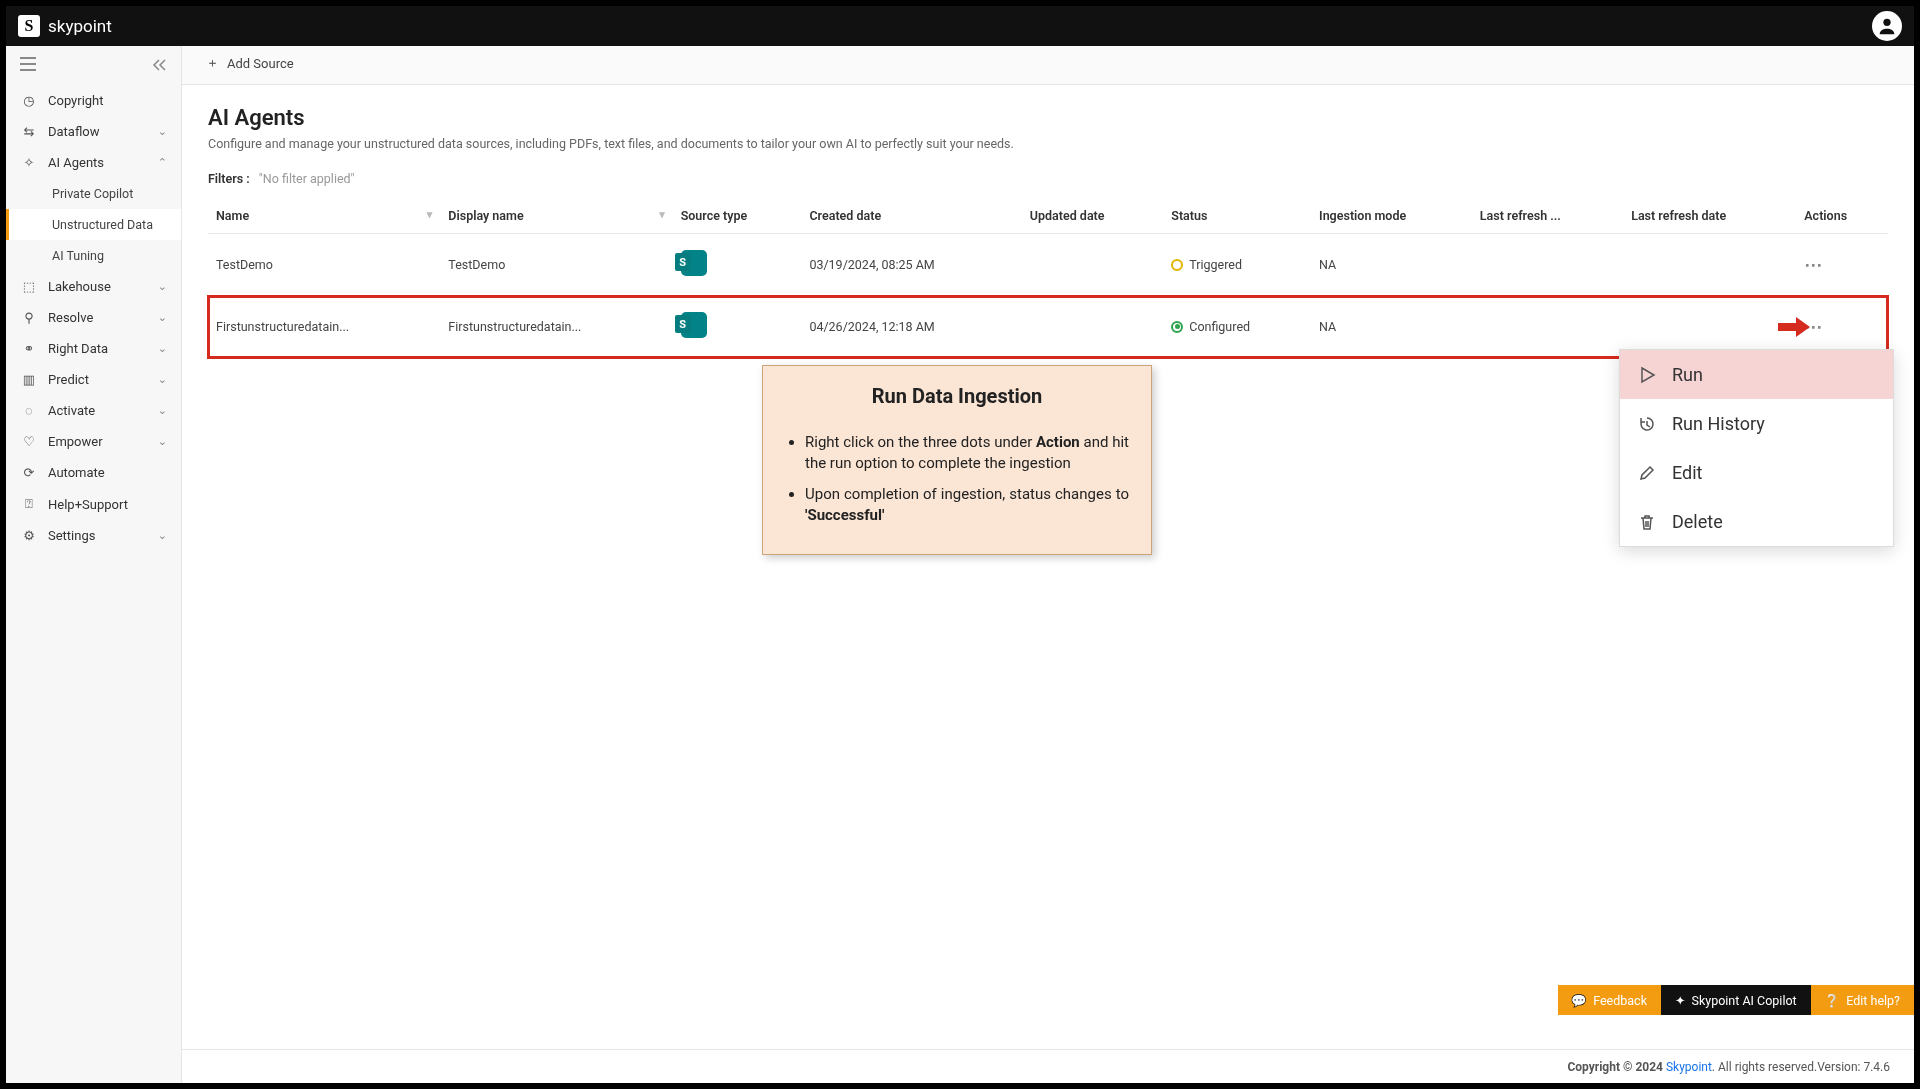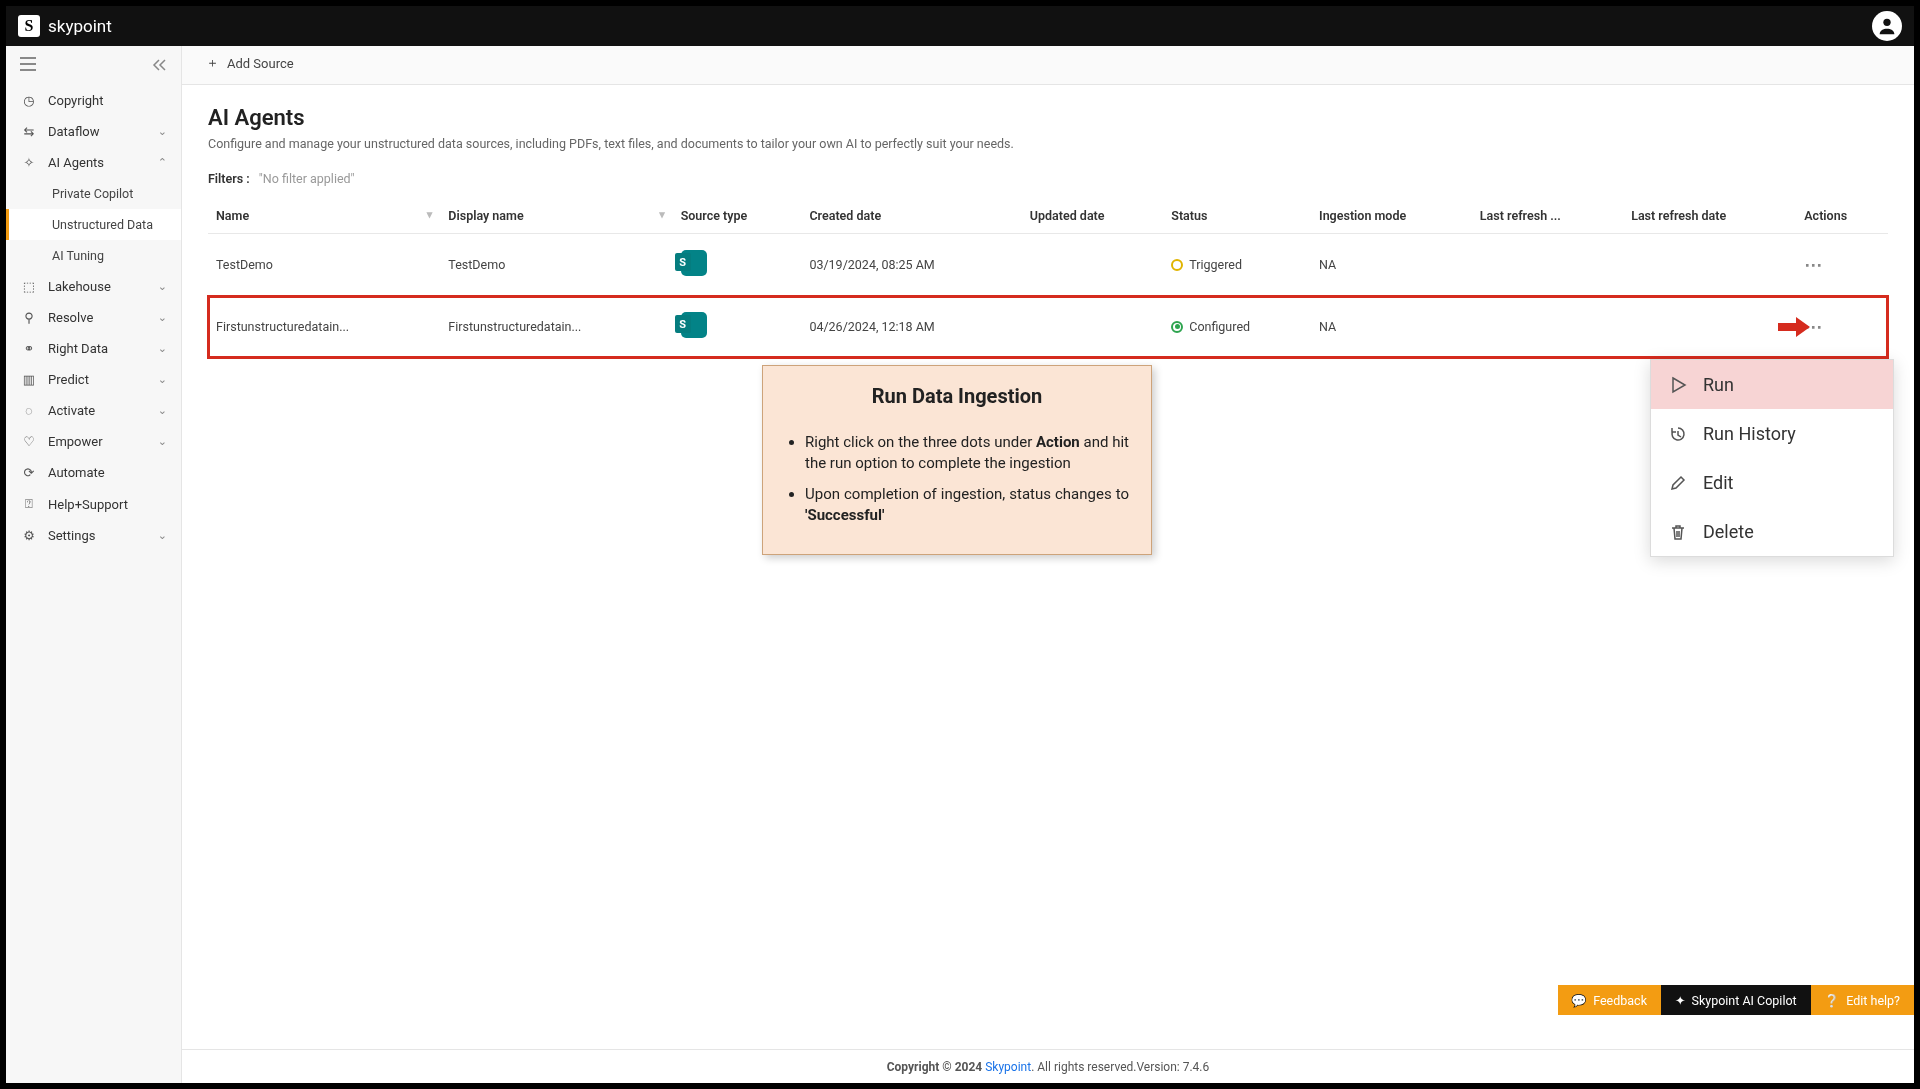--- a/index.html
+++ b/index.html
@@ -40,30 +40,30 @@
 .sp-icon { width: 26px; height: 26px; background: #038387; border-radius: 5px; display: inline-flex; align-items: center; justify-content: center; position: relative; }
 .sp-icon::before { content:"S"; position: absolute; left: -6px; top: 3px; background:#057d7f; color:#fff; width:16px; height:18px; font-size:11px; font-weight:bold; display:flex; align-items:center; justify-content:center; border-radius:2px; }
 .status-cell { display: flex; align-items: center; gap: 6px; }
 .status-dot { width: 12px; height: 12px; border: 2px solid #e0b400; border-radius: 50%; }
 .status-dot.green { border-color: #2ea44f; position: relative; }
 .status-dot.green::after { content:""; position:absolute; width:5px; height:5px; background:#2ea44f; border-radius:50%; top:1.5px; left:1.5px; }
 .row-highlight { outline: 3px solid #d52b1e; outline-offset: -2px; }
 .actions-dots { color: #888; font-size: 18px; letter-spacing: 2px; cursor: pointer; text-align: center; font-weight: bold; }
 .red-arrow { position: absolute; right: 104px; top: 230px; }
 .red-arrow svg { width: 32px; height: 24px; }
-.context-menu { position: absolute; right: 20px; top: 274px; width: 244px; background: #fff; border: 1px solid #dcdcdc; box-shadow: 0 4px 16px rgba(0,0,0,0.15); margin-left: 8px; }
+.context-menu { position: absolute; right: 20px; top: 264px; width: 275px; background: #fff; border: 1px solid #dcdcdc; box-shadow: 0 4px 16px rgba(0,0,0,0.15); margin-left: 8px; }
 .context-menu-item { display: flex; align-items: center; gap: 14px; padding: 14px 18px; font-size: 18px; color: #333; cursor: pointer; }
 .context-menu-item.highlighted { background: #f7d4d4; }
 .context-menu-item .cm-icon { width: 20px; color: #555; display: flex; align-items: center; }
 .callout { position: absolute; left: 580px; top: 280px; width: 390px; background: #fbe5d5; border: 1px solid #cda37a; box-shadow: 3px 3px 8px rgba(0,0,0,0.2); padding: 18px 22px; }
 .callout-title { font-size: 20px; font-weight: 700; text-align: center; margin-bottom: 24px; color: #222; }
 .callout ul { list-style: disc; padding-left: 20px; }
 .callout li { font-size: 15px; color: #222; margin-bottom: 10px; line-height: 1.4; text-align: justify; }
 .callout b { font-weight: 700; }
-.footer-bar { display: flex; align-items: center; justify-content: center; padding: 7px 24px; height: 34px; border-top: 1px solid #e5e5e5; background: #fff; font-size: 12px; color: #555; }
+.footer-bar { display: flex; align-items: center; justify-content: flex-end; padding: 7px 24px; height: 34px; border-top: 1px solid #e5e5e5; background: #fff; font-size: 12px; color: #555; }
 .footer-right-btns { position: absolute; right: 0; bottom: 34px; display: flex; }
 .fbtn { height: 30px; display: flex; align-items: center; gap: 6px; padding: 0 14px; font-size: 12.5px; color: #fff; cursor: pointer; }
 .fbtn.orange { background: #f39c12; }
 .fbtn.black { background: #111; }
 .link { color: #1a73e8; }
 </style>
 </head>
 <body>
 
 <div class="app-frame">

